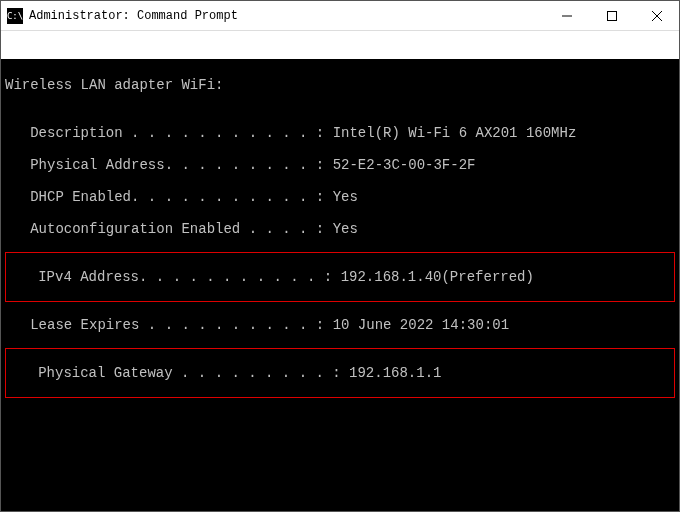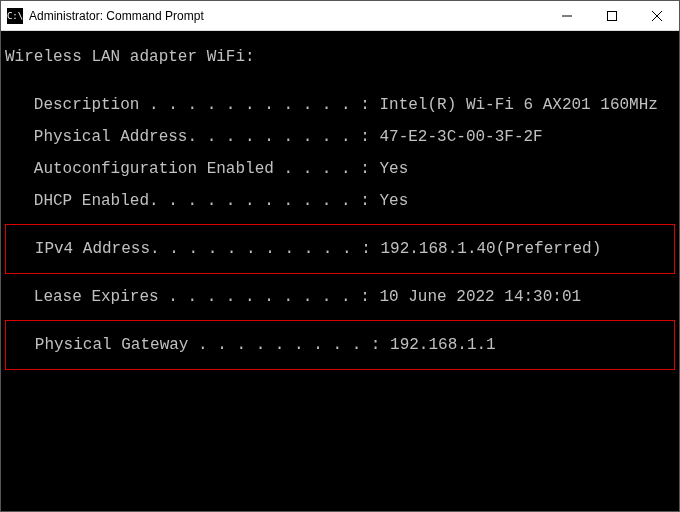--- a/index.html
+++ b/index.html
@@ -32,53 +32,54 @@
       background: #000;
       color: #fff;
       font-size: 9px;
       display: flex;
       align-items: center;
       justify-content: center;
       margin-right: 6px;
       font-family: Consolas, monospace;
     }
     .title-text {
-      font-family: Liberation Sans, sans-serif;
+      font-family: Liberation Mono, monospace;
       font-size: 12px;
       color: #000;
     }
     .win-controls {
       margin-left: auto;
       display: flex;
     }
     .win-btn {
       width: 45px;
       height: 29px;
       display: flex;
       align-items: center;
       justify-content: center;
       font-family: 'Segoe UI', sans-serif;
     }
     .win-btn svg { width: 10px; height: 10px; }
     .terminal {
       flex: 1;
       background: #000;
       color: #c0c0c0;
-      font-size: 16px;
+      font-size: 14px;
       line-height: 16px;
       padding: 2px 4px;
       overflow: hidden;
       position: relative;
       white-space: pre;
+      margin-top: 28px;
     }
     .line { white-space: pre; }
     .red-box {
       border: 1.5px solid #d00;
       margin: -1px 0;
-      padding: 0 2px 0 0;
+      padding: 0 2px 0 7px;
     }
   </style>
 </head>
 <body>
 
 <div class="window">
   <div class="titlebar">
     <div class="title-icon">C:\</div>
     <div class="title-text">Administrator: Command Prompt</div>
     <div class="win-controls">
@@ -98,23 +99,23 @@
             <line x1="10" y1="0" x2="0" y2="10" stroke="#000" stroke-width="1"></line>
           </svg>
       </div>
     </div>
   </div>
 
   <div class="terminal">
 <div class="line">Wireless LAN adapter WiFi:</div>
 <div class="line"></div>
 <div class="line">   Description . . . . . . . . . . . : Intel(R) Wi-Fi 6 AX201 160MHz</div>
-<div class="line">   Physical Address. . . . . . . . . : 47-E2-3C-00-3F-2F</div>
+<div class="line">   Physical Address. . . . . . . . . : 52-E2-3C-00-3F-2F</div>
+<div class="line">   DHCP Enabled. . . . . . . . . . . : Yes</div>
 <div class="line">   Autoconfiguration Enabled . . . . : Yes</div>
-<div class="line">   DHCP Enabled. . . . . . . . . . . : Yes</div>
 <div class="red-box">
 <div class="line">   IPv4 Address. . . . . . . . . . . : 192.168.1.40(Preferred)</div>
 </div>
 <div class="line">   Lease Expires . . . . . . . . . . : 10 June 2022 14:30:01</div>
 <div class="red-box">
 <div class="line">   Physical Gateway . . . . . . . . . : 192.168.1.1</div>
 </div>
 
 
 

